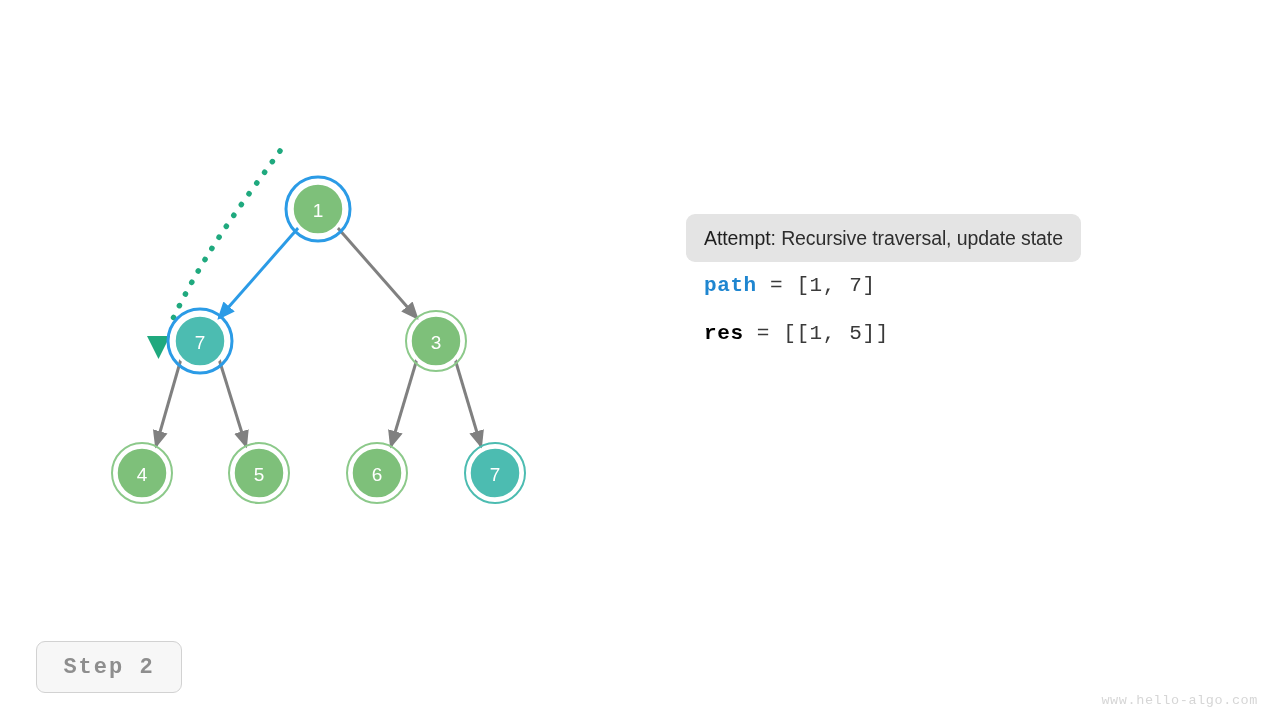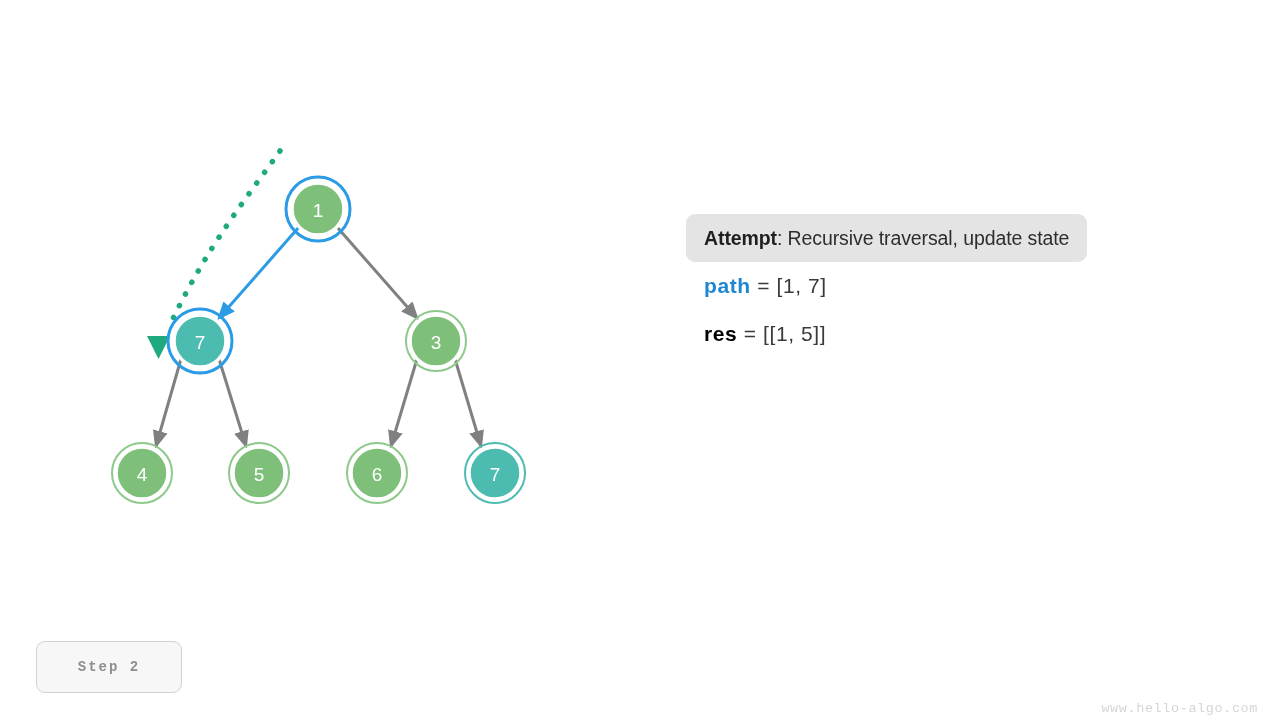--- a/index.html
+++ b/index.html
@@ -54,23 +54,23 @@
     border-radius: 9px;
     vertical-align: top;
   }
   .line.hl .inner { background: #e4e4e4; }
   .prose {
     font-family: "Liberation Sans", sans-serif;
     font-size: 19.5px;
     color: #2e2e2e;
     letter-spacing: -0.1px;
   }
-  .prose b { font-weight: bold; color: #1f1f1f; }
+  .prose b { font-weight: normal; color: #1f1f1f; }
   .codeline {
-    font-family: Liberation Sans, sans-serif;
+    font-family: Liberation Mono, monospace;
     font-size: 21px;
     color: #3a3a3a;
     letter-spacing: 0.6px;
   }
   .codeline .var { font-weight: bold; }
   .var-path { color: #1f86d0; }
   .var-res  { color: #000000; }
 
   
   #step-badge {
@@ -81,31 +81,31 @@
     height: 52px;
     border: 1px solid #d2d2d2;
     border-radius: 9px;
     background: #f7f7f7;
     display: flex;
     align-items: center;
     justify-content: center;
   }
   #step-badge .txt {
     font-family: "Liberation Mono", monospace;
-    font-size: 14px;
+    font-size: 22px;
     font-weight: bold;
     color: #8e8e8e;
     letter-spacing: 2px;
   }
 
   
   #watermark {
     position: absolute;
     right: 22px;
-    bottom: 4px;
+    bottom: 12px;
     font-family: "Liberation Mono", monospace;
     font-size: 13.5px;
     color: #d6d6d6;
     letter-spacing: 0.6px;
   }
 </style>
 </head>
 <body>
 
 <div id="stage">

